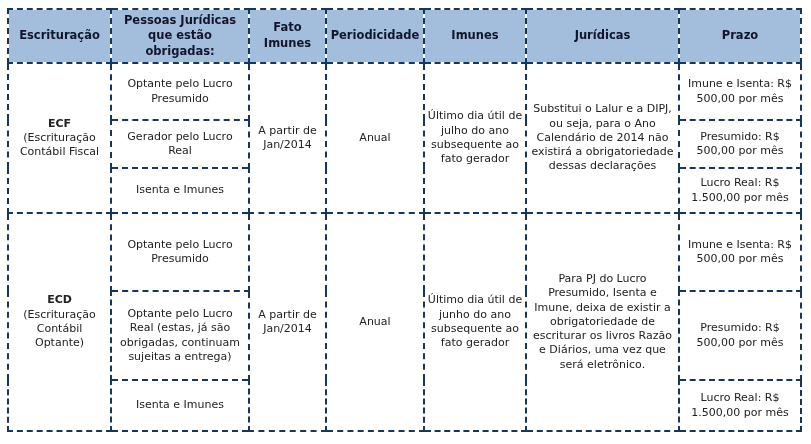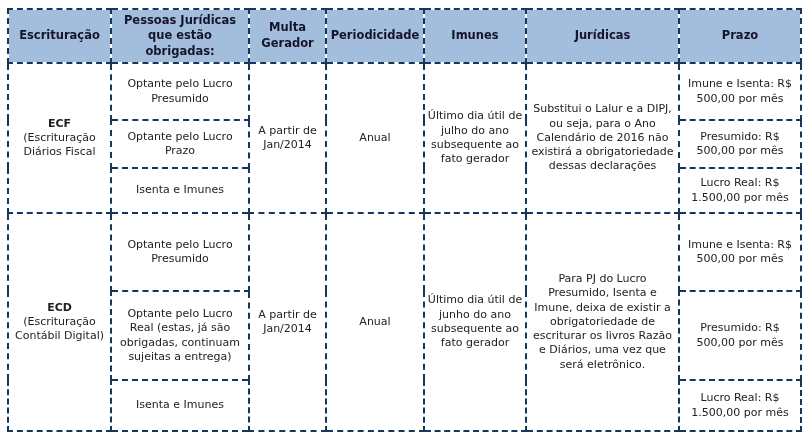--- a/index.html
+++ b/index.html
@@ -59,52 +59,52 @@
       <col style="width:77px">
       <col style="width:98px">
       <col style="width:102px">
       <col style="width:153px">
       <col style="width:122px">
     </colgroup>
     <thead>
       <tr class="h-head">
         <th>Escrituração</th>
         <th>Pessoas Jurídicas que estão obrigadas:</th>
-        <th>Multa Gerador</th>
+        <th>Fato Imunes</th>
         <th>Periodicidade</th>
         <th>Imunes</th>
         <th>Jurídicas</th>
         <th>Prazo</th>
       </tr>
     </thead>
     <tbody>
 
       <tr class="h-ecf-1">
         <td rowspan="3">
-          <span class="code">ECF</span><span> (Escrituração Diários Fiscal</span>
+          <span class="code">ECF</span><span> (Escrituração Contábil Fiscal</span>
         </td>
         <td>Optante pelo Lucro Presumido</td>
         <td rowspan="3">A partir de Jan/2014</td>
         <td rowspan="3">Anual</td>
         <td rowspan="3">Último dia útil de julho do ano subsequente ao fato gerador</td>
-        <td rowspan="3">Substitui o Lalur e a DIPJ, ou seja, para o Ano Calendário de 2016 não existirá a obrigatoriedade dessas declarações</td>
+        <td rowspan="3">Substitui o Lalur e a DIPJ, ou seja, para o Ano Calendário de 2014 não existirá a obrigatoriedade dessas declarações</td>
         <td>Imune e Isenta: R$ 500,00 por mês</td>
       </tr>
       <tr class="h-ecf-2">
-        <td>Optante pelo Lucro Prazo</td>
+        <td>Gerador pelo Lucro Real</td>
         <td>Presumido: R$ 500,00 por mês</td>
       </tr>
       <tr class="h-ecf-3">
         <td>Isenta e Imunes</td>
         <td>Lucro Real: R$ 1.500,00 por mês</td>
       </tr>
 
       <tr class="h-ecd-1">
         <td rowspan="3">
-          <span class="code">ECD</span><span> (Escrituração Contábil Digital)</span>
+          <span class="code">ECD</span><span> (Escrituração Contábil Optante)</span>
         </td>
         <td>Optante pelo Lucro Presumido</td>
         <td rowspan="3">A partir de Jan/2014</td>
         <td rowspan="3">Anual</td>
         <td rowspan="3">Último dia útil de junho do ano subsequente ao fato gerador</td>
         <td rowspan="3">Para PJ do Lucro Presumido, Isenta e Imune, deixa de existir a obrigatoriedade de escriturar os livros Razão e Diários, uma vez que será eletrônico.</td>
         <td>Imune e Isenta: R$ 500,00 por mês</td>
       </tr>
       <tr class="h-ecd-2">
         <td>Optante pelo Lucro Real (estas, já são obrigadas, continuam sujeitas a entrega)</td>

